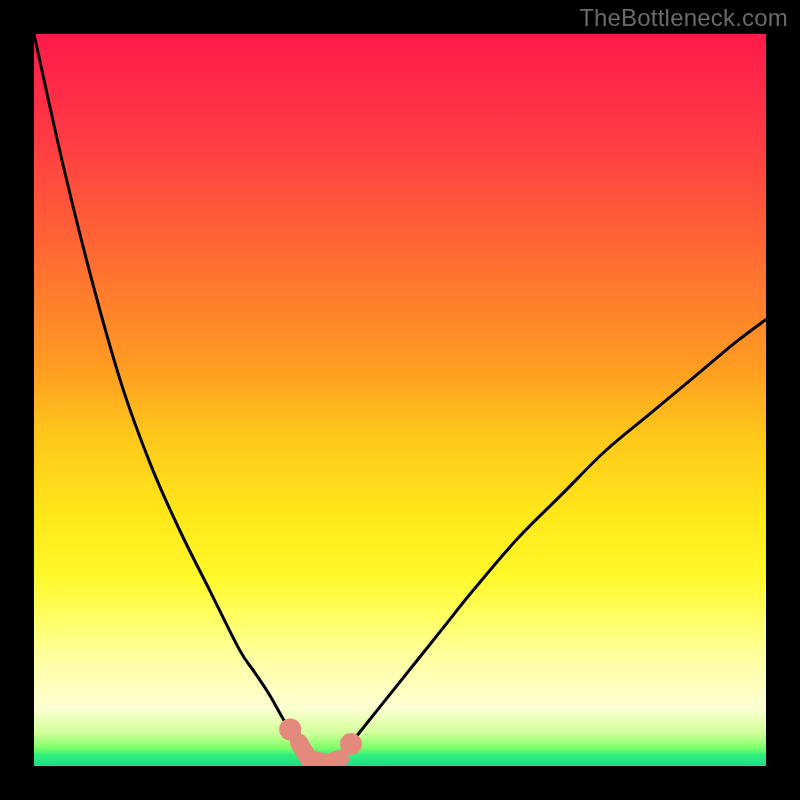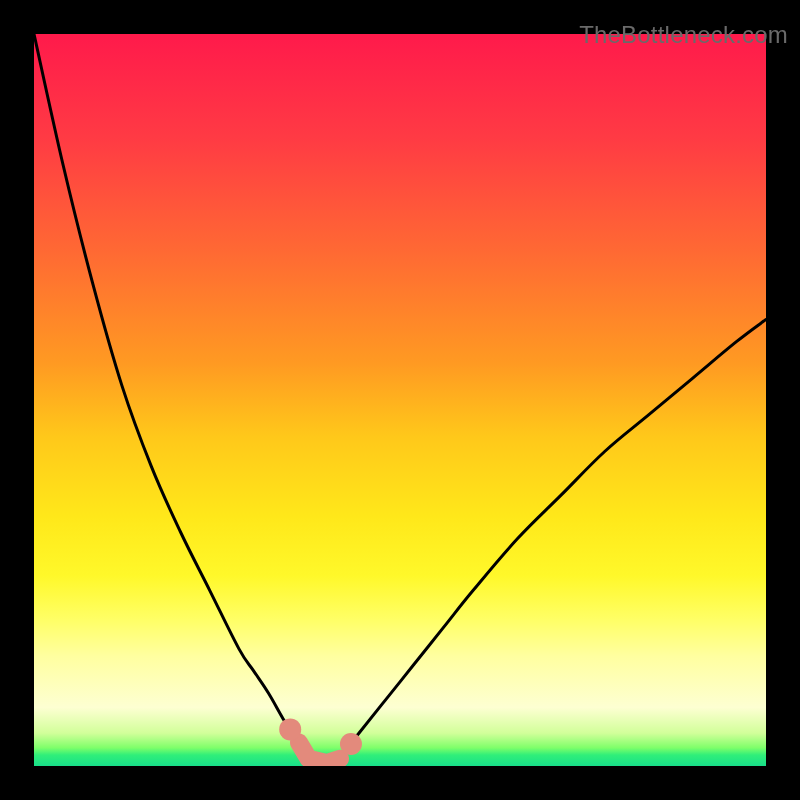--- a/index.html
+++ b/index.html
@@ -13,21 +13,20 @@
   }
   .watermark {
     position: absolute;
     top: 4px;
     right: 12px;
     color: #6a6a6a;
     font-family: Arial, Helvetica, sans-serif;
     font-size: 24px;
     letter-spacing: 0.2px;
     z-index: 10;
-    margin-top: 17px;
   }
   .plot {
     position: absolute;
     left: 34px;
     top: 34px;
     width: 732px;
     height: 732px;
   }
   .plot svg {
     display: block;

